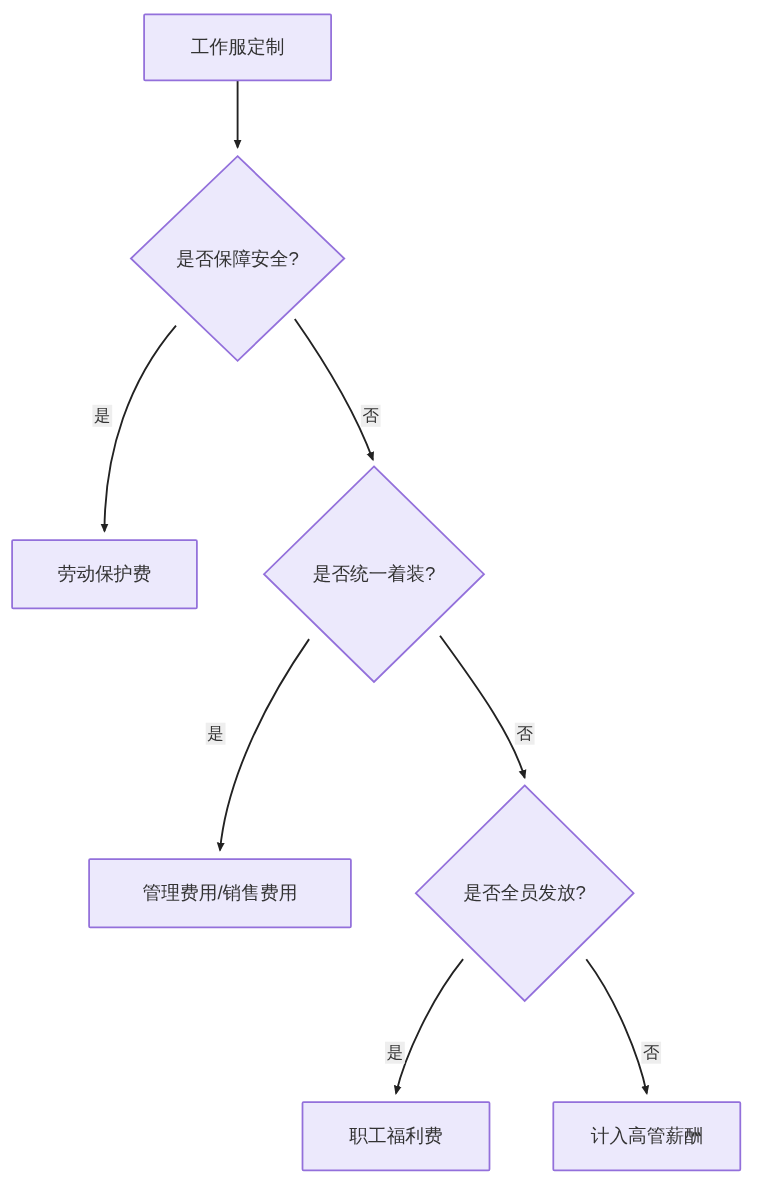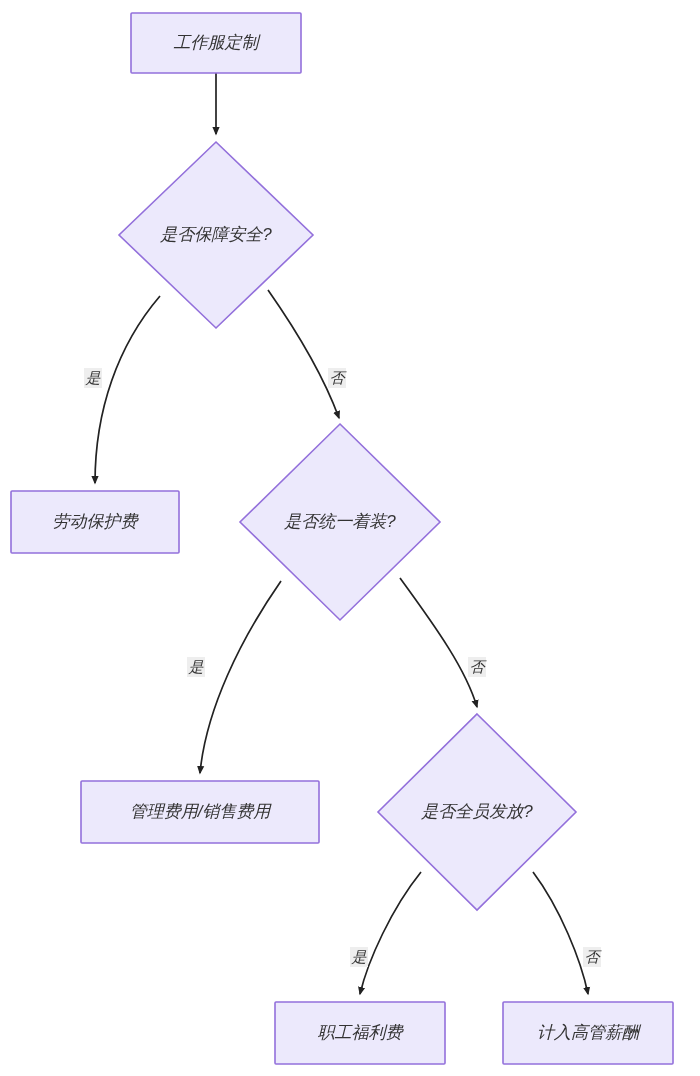--- a/index.html
+++ b/index.html
@@ -11,21 +11,20 @@
     width: 700px;
     height: 1076px;
     font-family: "Liberation Sans", "DejaVu Sans", sans-serif;
     overflow: hidden;
   }
   #flowchart-root {
     position: relative;
     width: 700px;
     height: 1076px;
     background: #ffffff;
-    font-style: italic;
   }
   svg.chart-svg {
     display: block;
     width: 700px;
     height: 1076px;
   }
   .node-shape {
     fill: #ece9fc;
     stroke: #9370db;
     stroke-width: 1.6;

